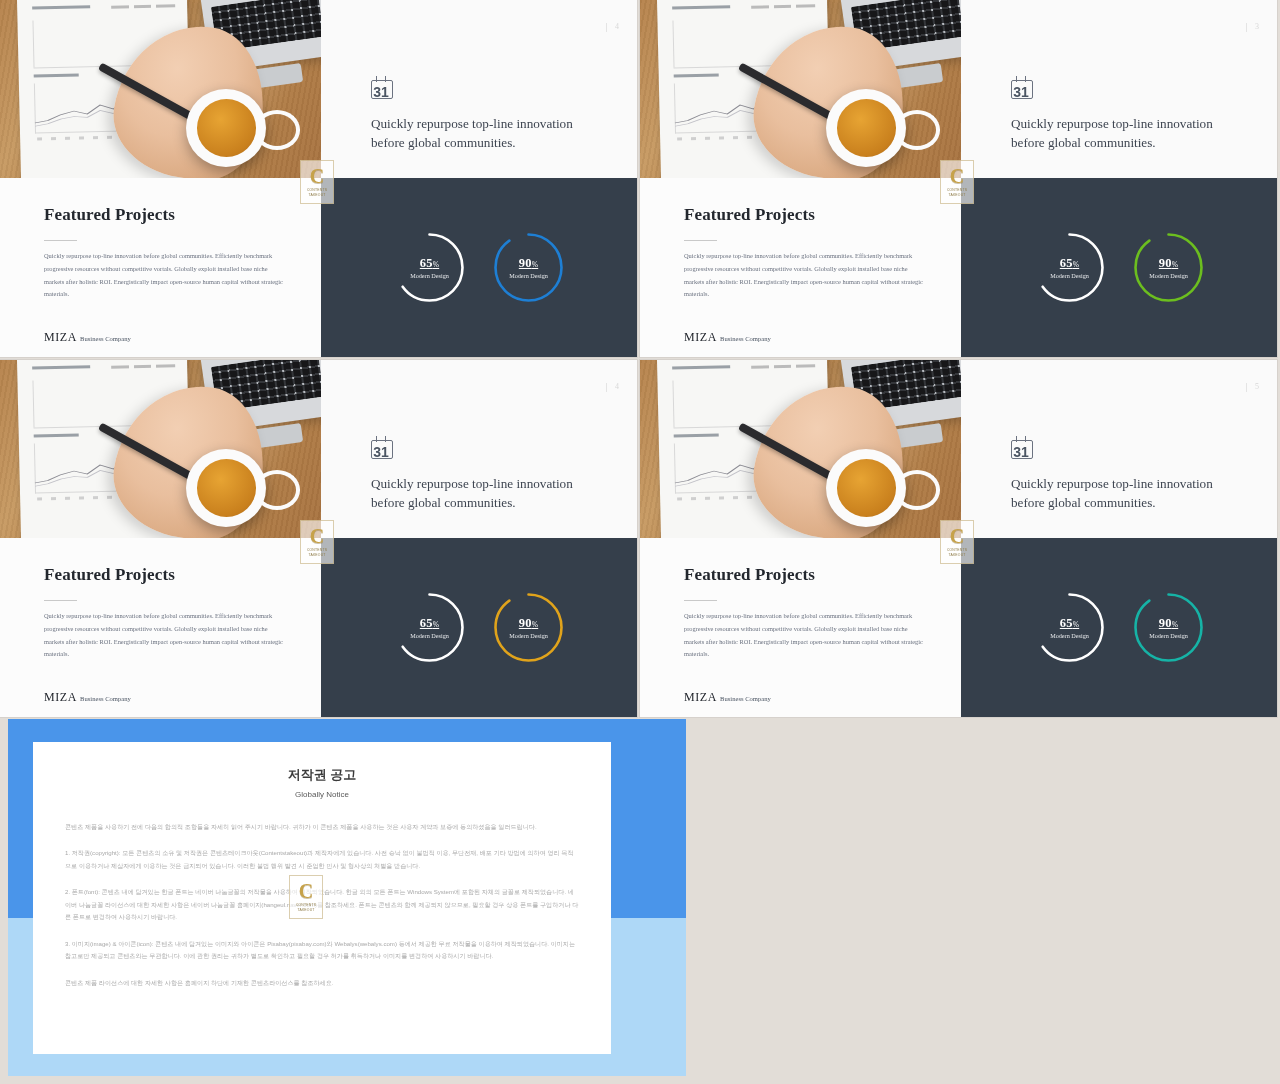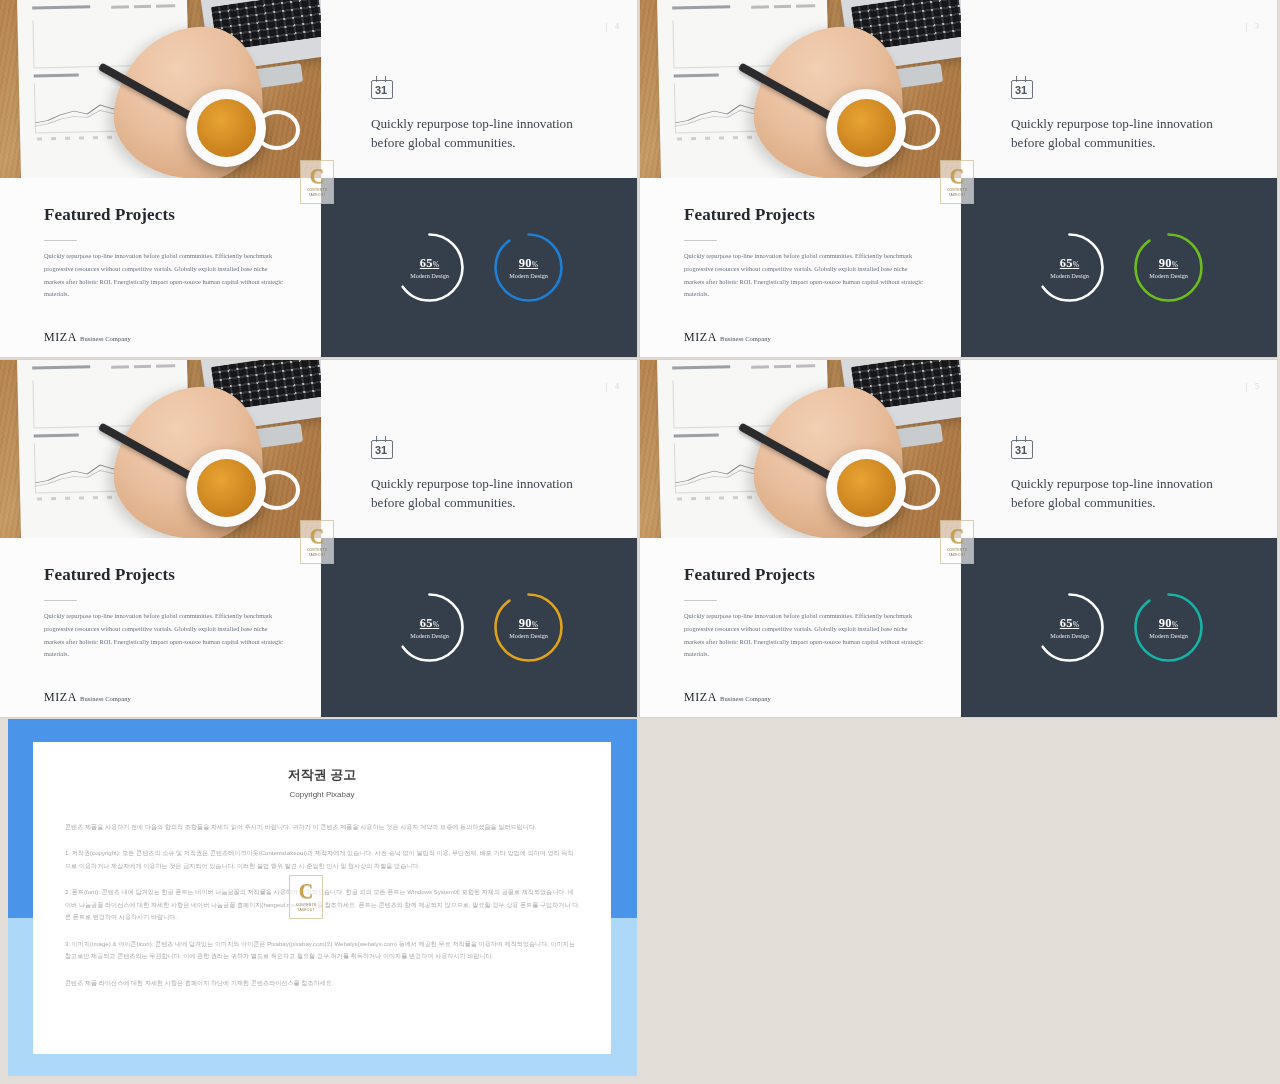--- a/index.html
+++ b/index.html
@@ -70,21 +70,21 @@
 
   
   .pagenum{position:absolute;right:17px;top:22px;font-family:"Liberation Serif",serif;
       font-size:8px;color:#d8d8d8;letter-spacing:1px;}
   .pagenum:before{content:"";position:absolute;left:-9px;top:1px;width:1px;height:9px;background:#e4e4e4;}
   .cal{position:absolute;left:50px;top:76px;width:22px;height:22px;}
   .cal .frame{position:absolute;left:0;top:4px;width:20px;height:17px;border:1.4px solid #6b7280;border-radius:2px;}
   .cal .hook{position:absolute;top:0;width:1.4px;height:6px;background:#6b7280;}
   .cal .h1{left:5px;} .cal .h2{left:14px;}
   .cal .num{position:absolute;left:0;top:8px;width:20px;text-align:center;
-     font-family:"Liberation Sans",sans-serif;font-size:11px;color:#4b5563;font-weight:700;}
+     font-family:"Liberation Sans",sans-serif;font-size:14px;color:#4b5563;font-weight:700;}
   .headline{position:absolute;left:50px;top:114px;width:235px;
      font-family:"Liberation Serif",serif;font-size:13.2px;line-height:1.45;color:#3d4450;}
 
   
   .feat-title{position:absolute;left:44px;top:27px;font-family:"Liberation Serif",serif;
      font-size:17px;font-weight:700;color:#23272e;letter-spacing:.1px;}
   .rule{position:absolute;left:44px;top:62px;width:33px;height:1px;background:#c9c9c9;}
   .body{position:absolute;left:44px;top:72px;width:244px;font-family:"Liberation Serif",serif;
      font-size:6.4px;line-height:2.0;color:#6b7280;text-align:left;}
   .brand{position:absolute;left:44px;bottom:12px;font-family:"Liberation Serif",serif;color:#23272e;}
@@ -103,21 +103,21 @@
 
   
   .wm{position:absolute;width:32px;height:42px;background:rgba(255,255,255,.62);
       border:1px solid rgba(190,165,110,.55);display:flex;flex-direction:column;
       align-items:center;justify-content:center;z-index:30;}
   .wm .c{font-family:"Liberation Serif",serif;font-size:20px;font-weight:700;
       color:#c6a24a;line-height:1;text-shadow:0 1px 0 rgba(120,90,20,.35);}
   .wm .t{font-size:3.4px;color:#8d7a45;letter-spacing:.2px;margin-top:2px;text-align:center;line-height:1.35;}
 
   
-  .cr-outer{position:absolute;left:8px;top:719px;width:629px;height:357px;background:#4a95ea;}
+  .cr-outer{position:absolute;left:8px;top:719px;width:678px;height:357px;background:#4a95ea;}
   .cr-outer .lowerband{position:absolute;left:0;bottom:0;width:100%;height:158px;background:#aed8f7;}
   .cr-inner{position:absolute;left:25px;top:23px;width:578px;height:312px;background:#ffffff;z-index:2;}
   .cr-h1{text-align:center;margin-top:24px;font-size:13px;font-weight:700;color:#3b3b3b;}
   .cr-h2{text-align:center;margin-top:6px;font-size:8px;color:#5a5a5a;}
   .cr-body{margin:22px 32px 0 32px;font-size:6.1px;line-height:2.05;color:#a9a9a9;text-align:left;}
   .cr-body p{margin:0 0 14px 0;}
 </style>
 </head>
 <body>
 
@@ -699,21 +699,21 @@
       <div class="c">C</div>
       <div class="t"><span>CONTENTS</span><br><span>TAKEOUT</span></div>
     </div>
   </div>
     </div>
 
   <div class="cr-outer">
     <div class="lowerband"></div>
     <div class="cr-inner">
       <div class="cr-h1">저작권 공고</div>
-      <div class="cr-h2">Copyright Pixabay</div>
+      <div class="cr-h2">Globally Notice</div>
       <div class="cr-body">
         <p>콘텐츠 제품을 사용하기 전에 다음의 합의적 조항들을 자세히 읽어 주시기 바랍니다. 귀하가 이 콘텐츠 제품을 사용하는 것은 사용자 계약과 보증에 동의하셨음을 일러드립니다.</p>
         <p>1. 저작권(copyright): 모든 콘텐츠의 소유 및 저작권은 콘텐츠테이크아웃(Contentstakeout)과 제작자에게 있습니다. 사전 승낙 없이 불법적 이용, 무단전재, 배포 기타 방법에 의하여 영리 목적으로 이용하거나 제삼자에게 이용하는 것은 금지되어 있습니다. 이러한 불법 행위 발견 시 준엄한 민사 및 형사상의 처벌을 받습니다.</p>
         <p>2. 폰트(font): 콘텐츠 내에 담겨있는 한글 폰트는 네이버 나눔글꼴의 저작물을 사용하여 제작되었습니다. 한글 외의 모든 폰트는 Windows System에 포함된 자체의 글꼴로 제작되었습니다. 네이버 나눔글꼴 라이선스에 대한 자세한 사항은 네이버 나눔글꼴 홈페이지(hangeul.naver.com)를 참조하세요. 폰트는 콘텐츠와 함께 제공되지 않으므로, 필요할 경우 상용 폰트를 구입하거나 다른 폰트로 변경하여 사용하시기 바랍니다.</p>
         <p>3. 이미지(image) &amp; 아이콘(icon): 콘텐츠 내에 담겨있는 이미지와 아이콘은 Pixabay(pixabay.com)와 Webalys(webalys.com) 등에서 제공한 무료 저작물을 이용하여 제작되었습니다. 이미지는 참고로만 제공되고 콘텐츠와는 무관합니다. 이에 관한 권리는 귀하가 별도로 확인하고 필요할 경우 허가를 취득하거나 이미지를 변경하여 사용하시기 바랍니다.</p>
         <p>콘텐츠 제품 라이선스에 대한 자세한 사항은 홈페이지 하단에 기재한 콘텐츠라이선스를 참조하세요.</p>
       </div>
     </div>
     <div class="wm" style="left:281px;top:156px;">
       <div class="c">C</div>

